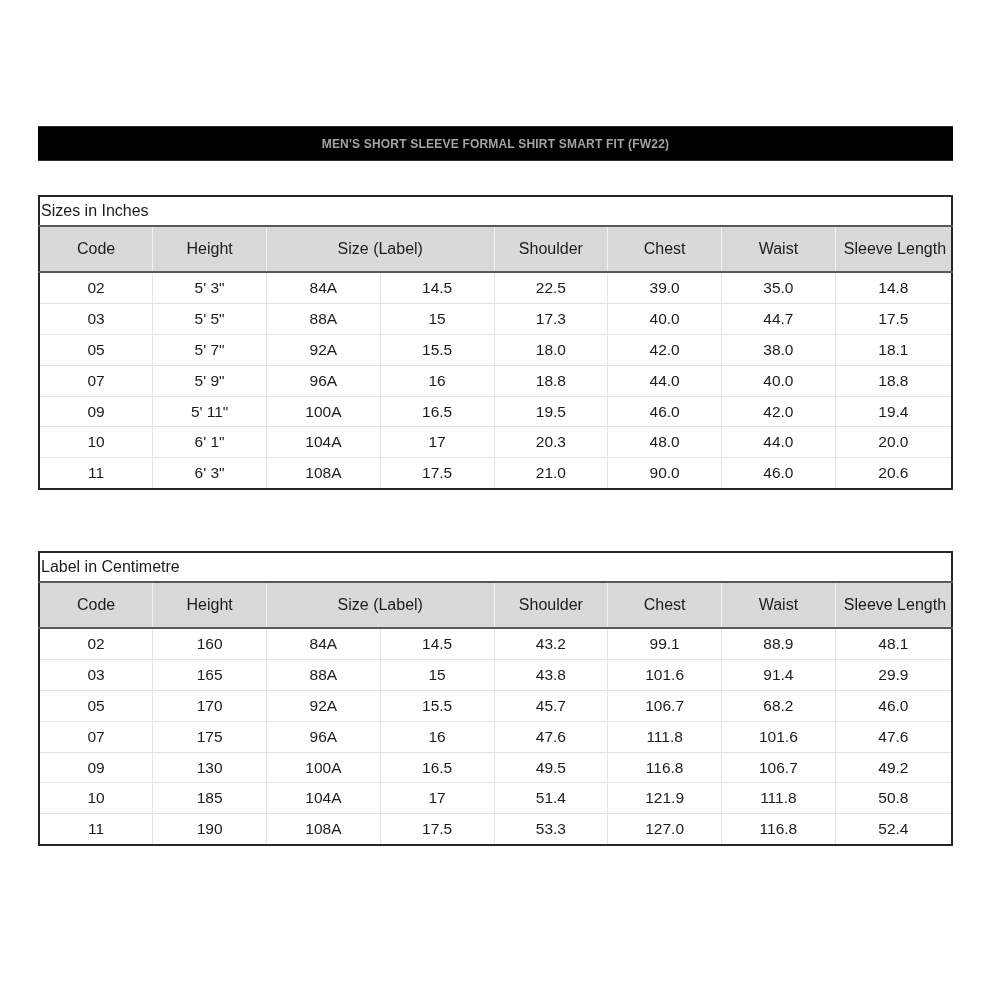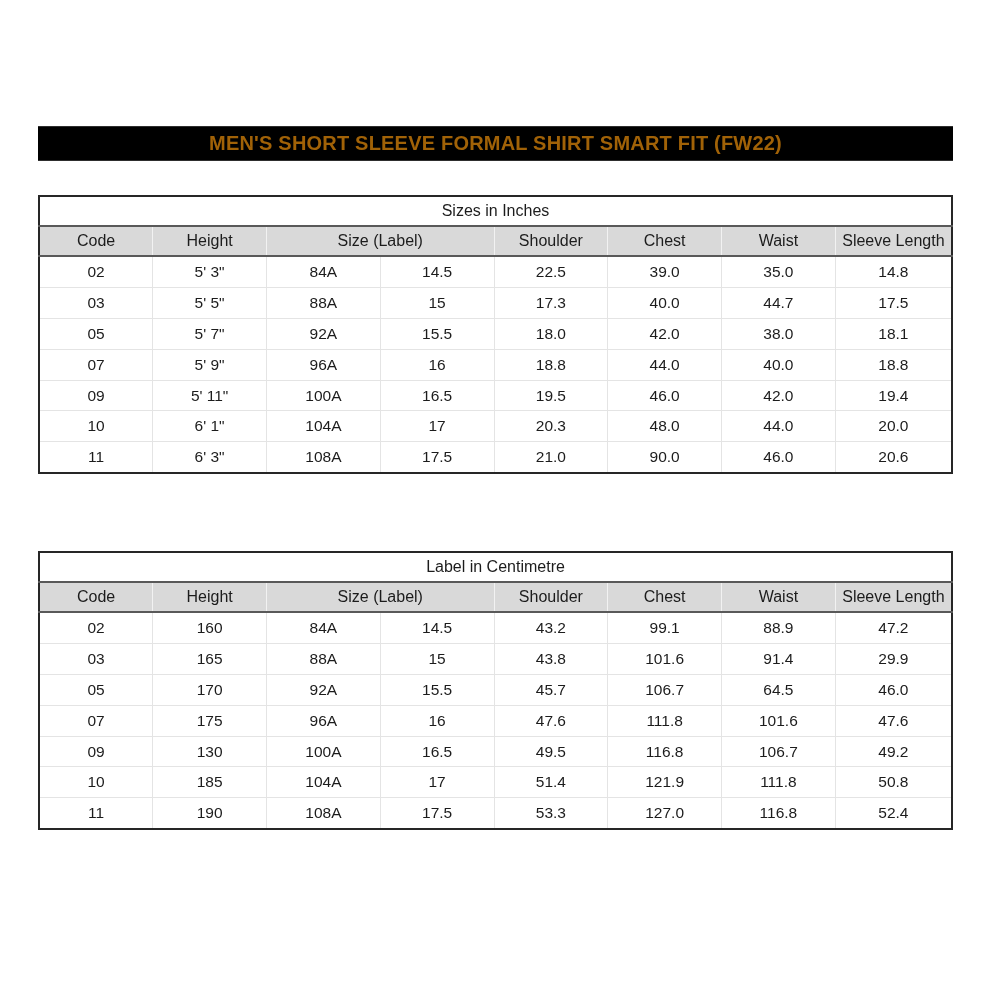--- a/index.html
+++ b/index.html
@@ -22,56 +22,56 @@
     width: 915px;
     height: 33px;
     background: #000000;
     border-top: 1px solid #2e2e2e;
     border-bottom: 1px solid #2e2e2e;
     display: flex;
     align-items: center;
     justify-content: center;
   }
   .banner span {
-    color: #a16207;
-    font-size: 20px;
+    color: #a3a3a3;
+    font-size: 12px;
     font-weight: bold;
     letter-spacing: 0.2px;
     white-space: nowrap;
   }
   table.size-table {
     position: absolute;
     left: 38px;
     width: 915px;
     border-collapse: collapse;
     table-layout: fixed;
     background: #ffffff;
     border: 2px solid #262626;
     color: #1c1c1c;
   }
   #table-inches { top: 195px; }
   #table-cm { top: 551px; }
   .title-row td {
     height: 26px;
-    text-align: center;
+    text-align: left;
     vertical-align: middle;
     font-size: 16px;
     border-bottom: 2px solid #595959;
     background: #ffffff;
   }
   .header-row th {
     height: 28px;
     background: #d9d9d9;
     font-weight: normal;
     font-size: 16px;
     text-align: center;
     vertical-align: middle;
     border-bottom: 2px solid #595959;
     border-left: 1px solid #f2f2f2;
-    padding: 0;
+    padding: 8px;
     overflow: hidden;
     white-space: nowrap;
   }
   .header-row th:first-child { border-left: none; }
   tbody td {
     height: 29.9px;
     text-align: center;
     vertical-align: middle;
     font-size: 15.5px;
     border-left: 1px solid #e4e4e4;
@@ -217,40 +217,40 @@
     </thead>
     <tbody>
         <tr>
           <td>02</td>
           <td>160</td>
           <td>84A</td>
           <td>14.5</td>
           <td>43.2</td>
           <td>99.1</td>
           <td>88.9</td>
-          <td>47.2</td>
+          <td>48.1</td>
         </tr>
         <tr>
           <td>03</td>
           <td>165</td>
           <td>88A</td>
           <td>15</td>
           <td>43.8</td>
           <td>101.6</td>
           <td>91.4</td>
           <td>29.9</td>
         </tr>
         <tr>
           <td>05</td>
           <td>170</td>
           <td>92A</td>
           <td>15.5</td>
           <td>45.7</td>
           <td>106.7</td>
-          <td>64.5</td>
+          <td>68.2</td>
           <td>46.0</td>
         </tr>
         <tr>
           <td>07</td>
           <td>175</td>
           <td>96A</td>
           <td>16</td>
           <td>47.6</td>
           <td>111.8</td>
           <td>101.6</td>

